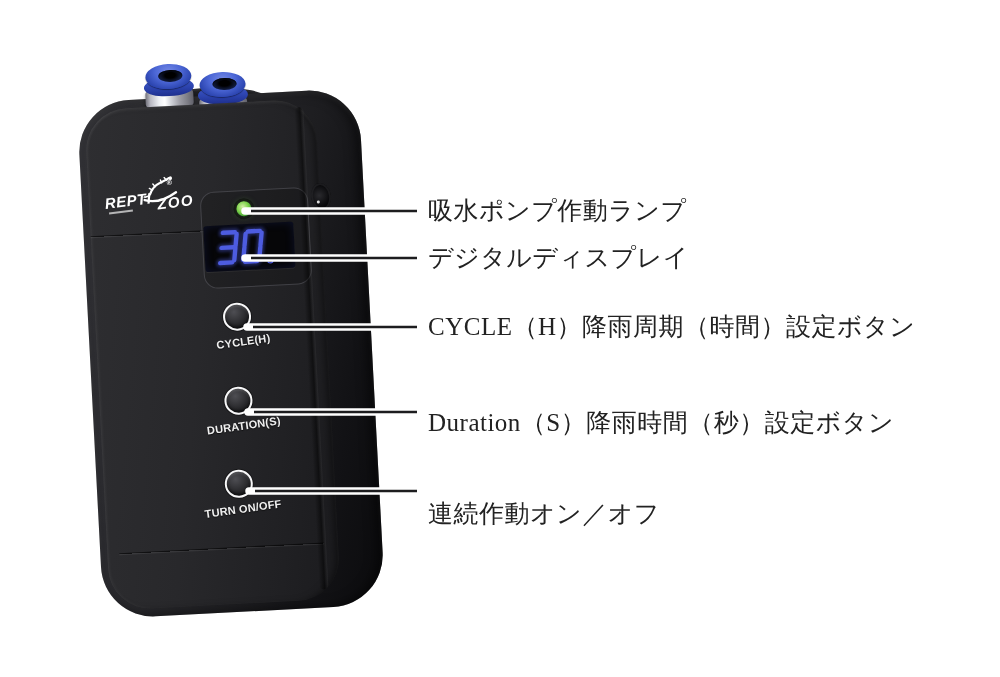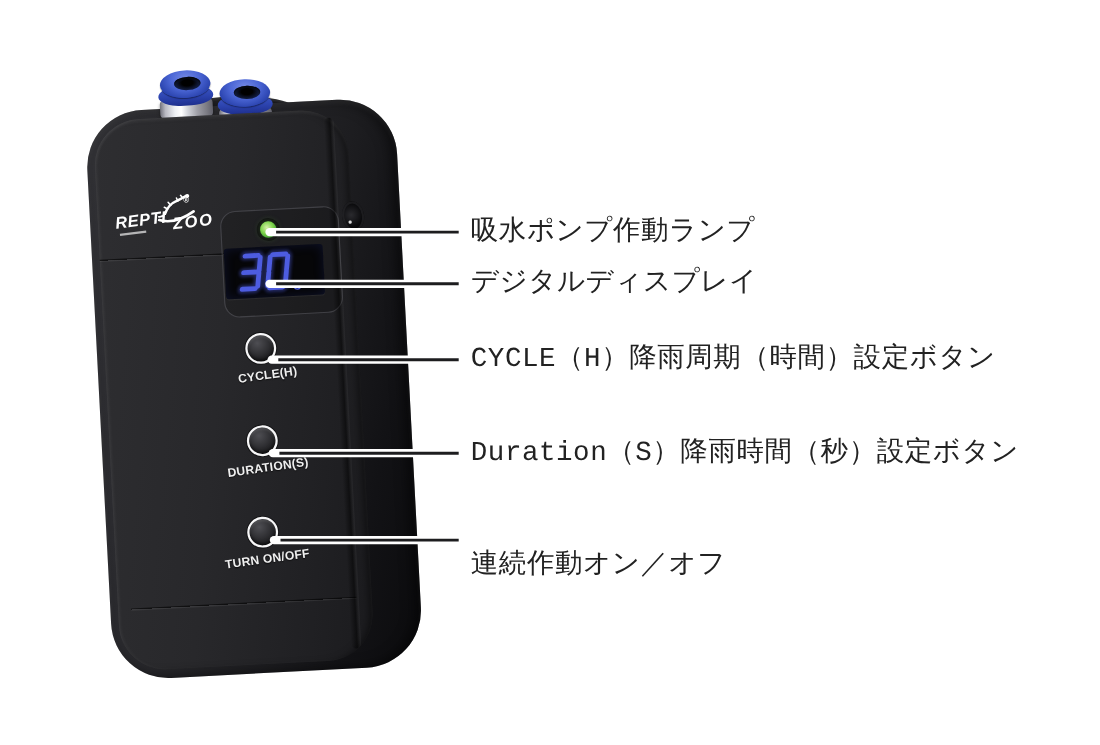--- a/index.html
+++ b/index.html
@@ -118,21 +118,21 @@
   }
   .lbl-cycle{left:112px;top:233px;width:70px;}
   .lbl-duration{left:102px;top:317px;width:82px;}
   .lbl-power{left:95px;top:400px;width:86px;}
 
   
   .callout-svg{left:0;top:0;width:1000px;height:677px;z-index:6;pointer-events:none;}
   .callout-label{
     left:428px;height:34px;line-height:34px;z-index:7;
     color:#222;font-size:25px;letter-spacing:0.5px;white-space:nowrap;
-    font-family:Liberation Mono, monospace;
+    font-family:Liberation Serif, serif;
   }
 </style>
 </head>
 <body>
 
 <div class="stage">
 
   <div class="fitting-base"></div>
 
   <div class="device-body"></div>
@@ -236,16 +236,16 @@
     <line x1="251" y1="211" x2="417" y2="211" stroke="#1d1d1f" stroke-width="2.6"></line>
     <line x1="251" y1="258" x2="417" y2="258" stroke="#1d1d1f" stroke-width="2.6"></line>
     <line x1="253" y1="327" x2="417" y2="327" stroke="#1d1d1f" stroke-width="2.6"></line>
     <line x1="254" y1="412" x2="417" y2="412" stroke="#1d1d1f" stroke-width="2.6"></line>
     <line x1="255" y1="491" x2="417" y2="491" stroke="#1d1d1f" stroke-width="2.6"></line>
   </svg>
 
   <div class="callout-label" style="top:194px">吸水ポンプ作動ランプ</div>
   <div class="callout-label" style="top:241px">デジタルディスプレイ</div>
   <div class="callout-label" style="top:310px">CYCLE（H）降雨周期（時間）設定ボタン</div>
-  <div class="callout-label" style="top:395px">Duration（S）降雨時間（秒）設定ボタン</div>
+  <div class="callout-label" style="top:406px">Duration（S）降雨時間（秒）設定ボタン</div>
   <div class="callout-label" style="top:497px">連続作動オン／オフ</div>
 
 </div>
 
 </body></html>

